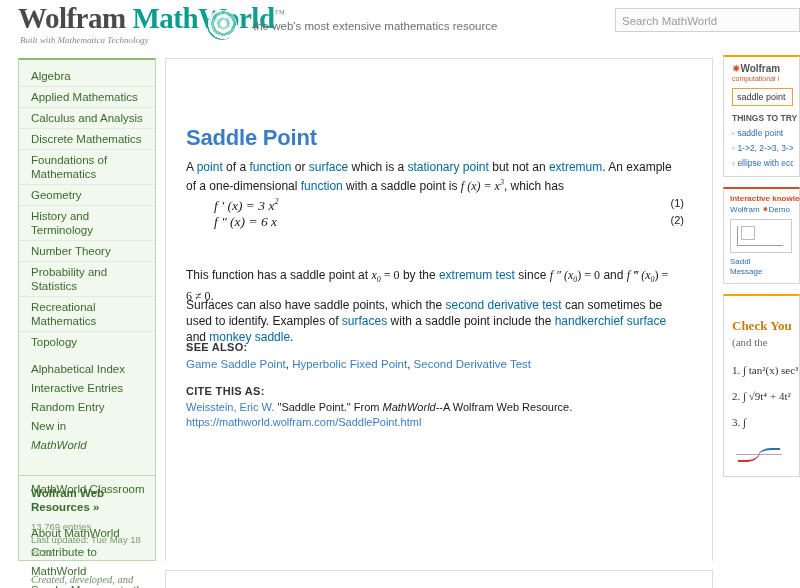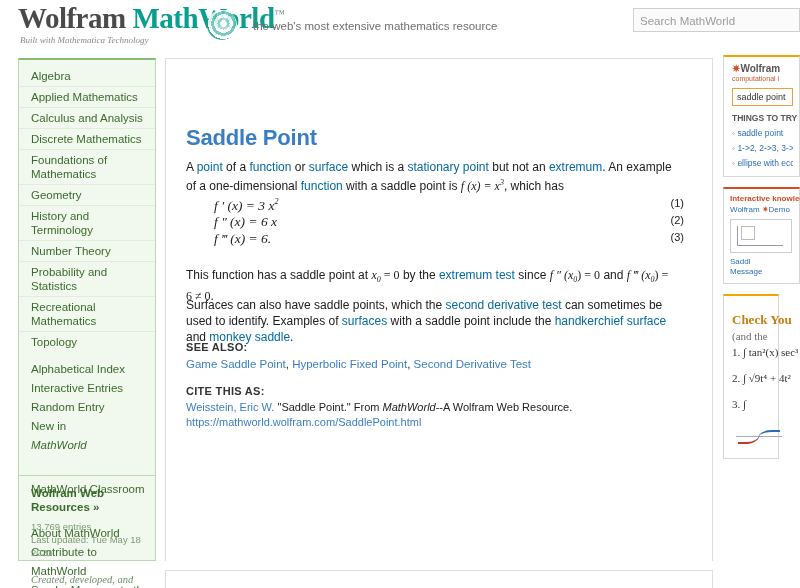--- a/index.html
+++ b/index.html
@@ -41,21 +41,21 @@
   }
   .spiral {
     position: absolute; left: 207px; top: 10px;
     width: 30px; height: 30px;
     border-radius: 50%;
     background: radial-gradient(circle at 55% 45%, #ffffff 0 14%, #9fd9d2 14% 26%, #ffffff 26% 40%, #63c2b7 40% 53%, #ffffff 53% 66%, #0a9e8e 66% 82%, #ffffff 82% 100%);
     opacity: 0.85;
   }
   #search-box {
     position: absolute; right: 0px; top: 8px;
-    width: 167px; height: 24px;
+    width: 185px; height: 24px;
     border: 1px solid #cfcfcf;
     background: #fbfbfb;
     color: #9b9b9b;
     font-size: 11.5px;
     padding: 4px 6px;
     line-height: 16px;
   }
 
   
   #leftnav {
@@ -187,25 +187,25 @@
   .thumb {
     margin-top: 5px; width: 62px; height: 34px; border: 1px solid #ccc; background: #fff;
     position: relative; overflow: hidden;
   }
   .thumb .crv { position:absolute; left:6px; bottom:6px; width:46px; height:20px;
     border-bottom: 1px solid #99a; border-left: 1px solid #99a; }
   .thumb .sq { position:absolute; left:10px; top:6px; width:14px; height:14px; border:1px solid #bbb;}
   .panel2 .cap { font-size: 8px; color: #2c6fb0; margin-top: 4px; line-height: 10px; }
   .panel3 {
     background: #fff; border: 1px solid #d7d7d7; border-top: 2px solid #f0a500;
-    width: 56px; padding: 16px 4px 8px 8px;
+    width: 77px; padding: 22px 4px 8px 8px;
   }
   .panel3 .h { font-family: "Liberation Serif", serif; font-size: 13px; color: #c87d10; font-weight: bold; white-space: nowrap; }
   .panel3 .h2 { font-family: "Liberation Serif", serif; font-size: 11px; color: #6a6a6a; white-space: nowrap; margin-top: 2px;}
-  .worksheet { margin-top: 4px; font-family: "Liberation Serif", serif; font-size: 11px; color: #333; }
+  .worksheet { margin-top: 16px; font-family: "Liberation Serif", serif; font-size: 11px; color: #333; }
   .wrow { margin-bottom: 14px; white-space: nowrap; }
   .sketch { margin-top: 4px; position: relative; height: 26px; }
   .sketch .axis { position: absolute; left: 4px; top: 12px; width: 46px; height: 1px; background: #aab; }
   .sketch .c1 { position:absolute; left:6px; top:2px; width:22px; height:18px; border-bottom:2px solid #c0392b; border-radius: 0 0 60% 0; }
   .sketch .c2 { position:absolute; left:26px; top:6px; width:22px; height:14px; border-top:2px solid #2c6fb0; border-radius: 60% 0 0 0; }
 </style>
 </head>
 <body>
 
 <div id="header">
@@ -271,24 +271,20 @@
 
   <div id="eqblock">
     <div class="eqrow">
       <span class="lhs"><span class="math-i">f ′ (x) = 3 x</span><sup class="math-i">2</sup></span>
       <span class="num">(1)</span>
     </div>
     <div class="eqrow">
       <span class="lhs math-i">f ″ (x) = 6 x</span>
       <span class="num">(2)</span>
     </div>
-    <div class="eqrow">
-      <span class="lhs math-i">f ‴ (x) = 6.</span>
-      <span class="num">(3)</span>
-    </div>
   </div>
 
   <div class="body-text" id="para2">
     <span>This function has a saddle point at </span><span class="math-i">x</span><sub class="math-i">0</sub><span class="math-r"> = 0</span><span> by the </span><a>extremum test</a><span> since </span><span class="math-i">f ″ (x</span><sub class="math-i">0</sub><span class="math-r">) = 0</span><span> and </span><span class="math-i">f ‴ (x</span><sub class="math-i">0</sub><span class="math-r">) = 6 ≠ 0</span><span>.</span>
   </div>
 
   <div class="body-text" id="para3">
     <span>Surfaces can also have saddle points, which the </span><a>second derivative test</a><span> can sometimes be used to identify. Examples of </span><a>surfaces</a><span> with a saddle point include the </span><a>handkerchief surface</a><span> and </span><a>monkey saddle</a><span>.</span>
   </div>
 

